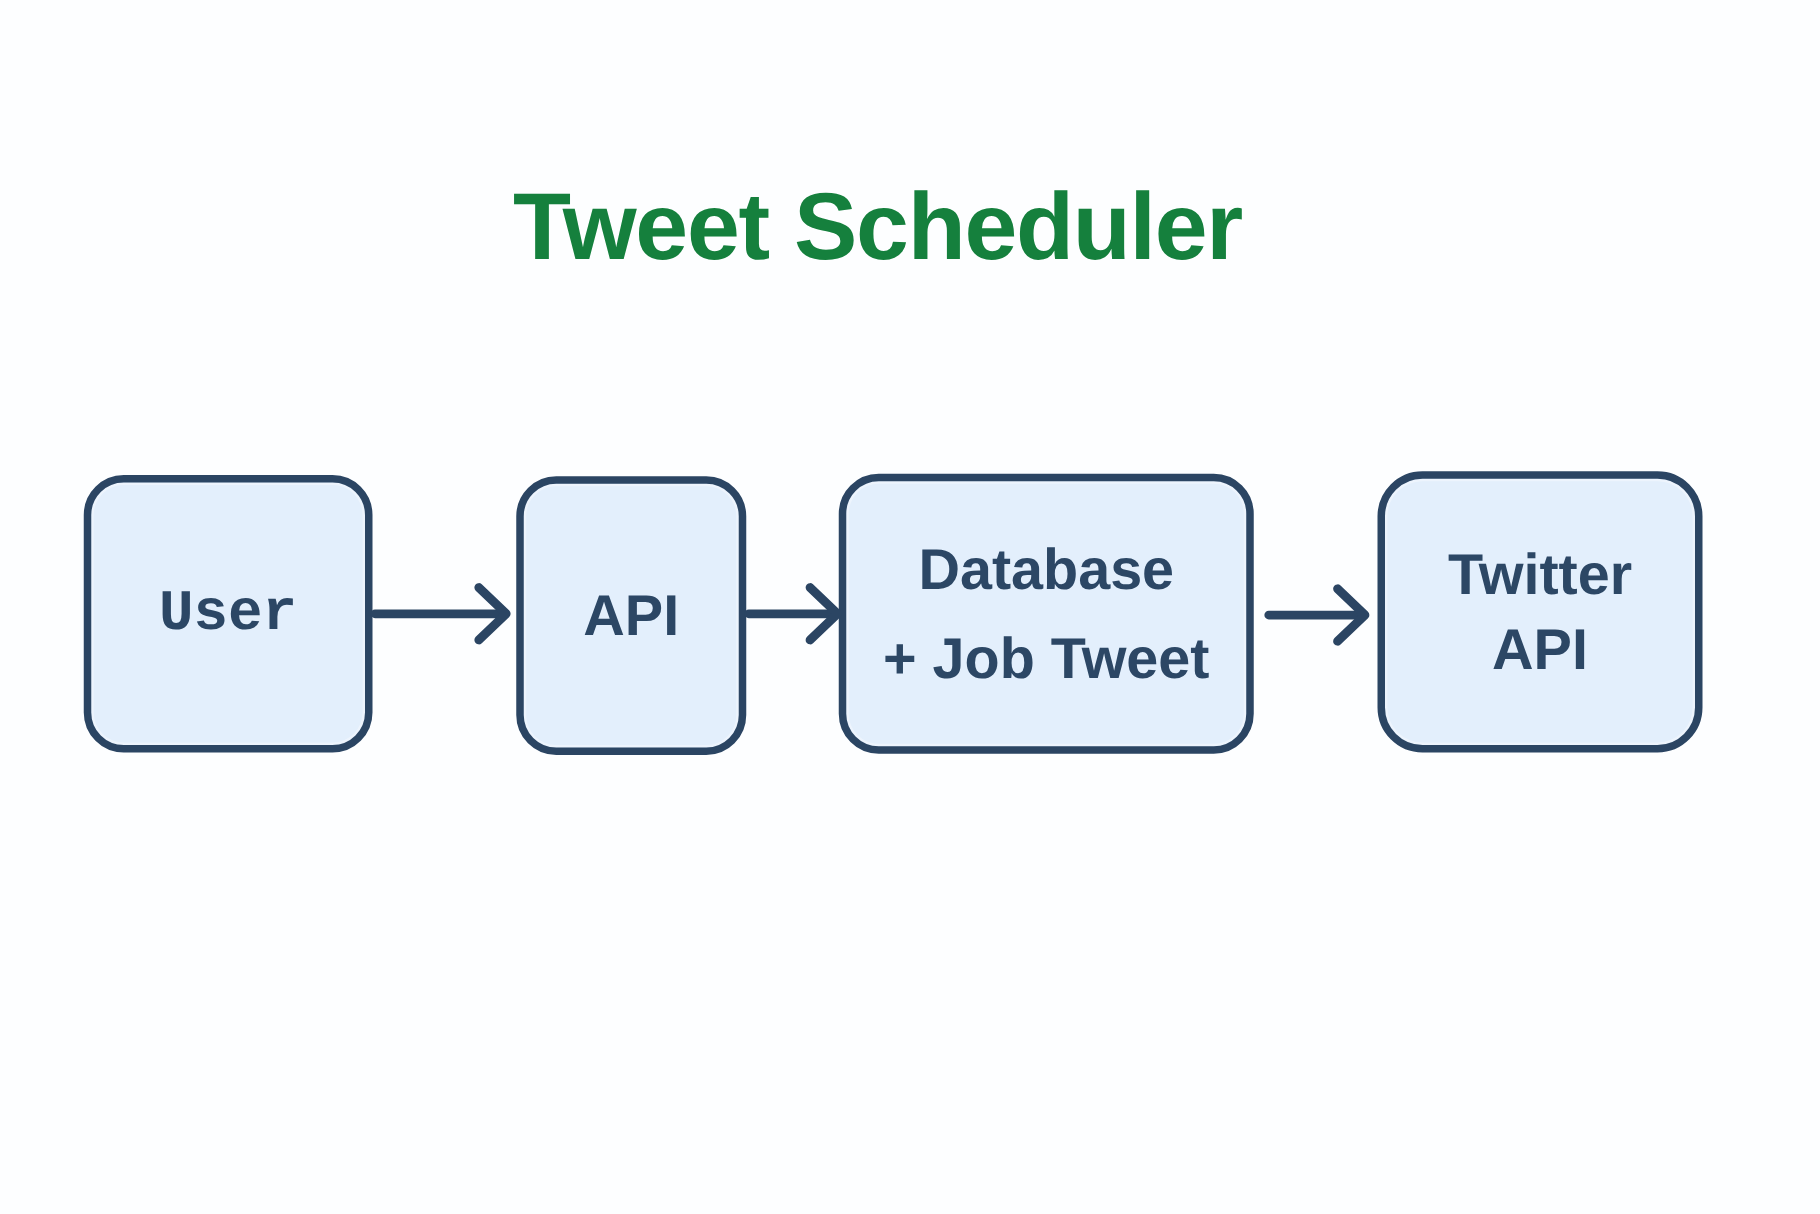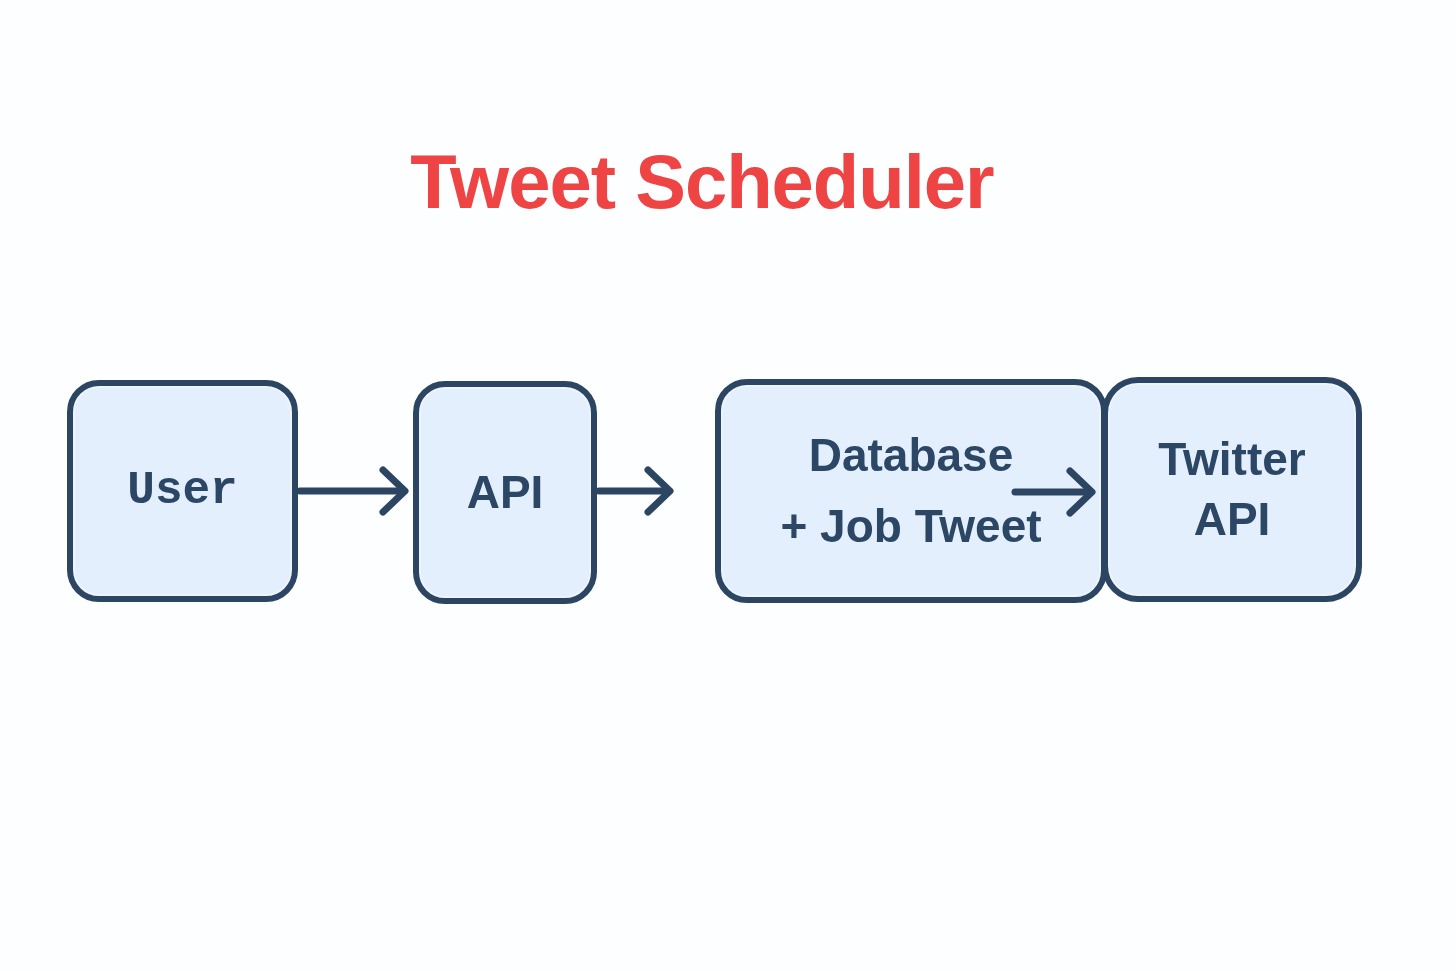--- a/index.html
+++ b/index.html
@@ -15,21 +15,21 @@
     font-family: "Liberation Sans", sans-serif;
   }
   .page-title {
     position: absolute;
     top: 138px;
     left: 702px;
     transform: translateX(-50%);
     font-size: 76px;
     font-weight: 700;
     letter-spacing: -1px;
-    color: #ef4444;
+    color: #15803d;
     white-space: nowrap;
   }
   .node {
     position: absolute;
     box-sizing: border-box;
     background: #e3effc;
     border: 6px solid #2b4563;
     border-radius: 32px;
     box-shadow: inset 0 0 0 2px rgba(255,255,255,0.35);
     display: flex;
@@ -41,21 +41,21 @@
     font-weight: 600;
     color: #2c4765;
   }
   .node .line {
     display: block;
     line-height: 1.4;
     white-space: nowrap;
   }
   #node-user        { left: 67px;   top: 380px; width: 231px; height: 222px; font-family: Liberation Mono, monospace; }
   #node-api         { left: 413px;  top: 381px; width: 184px; height: 223px; }
-  #node-database    { left: 715px;  top: 379px; width: 392px; height: 224px; }
+  #node-database    { left: 671px;  top: 379px; width: 332px; height: 224px; }
   #node-twitter-api { left: 1102px; top: 377px; width: 260px; height: 225px; border-radius: 36px; }
   #node-database .line { line-height: 1.55; }
   #node-twitter-api .line { line-height: 1.3; }
   svg.arrow-layer {
     position: absolute;
     left: 0;
     top: 0;
     pointer-events: none;
   }
   svg.arrow-layer g {

